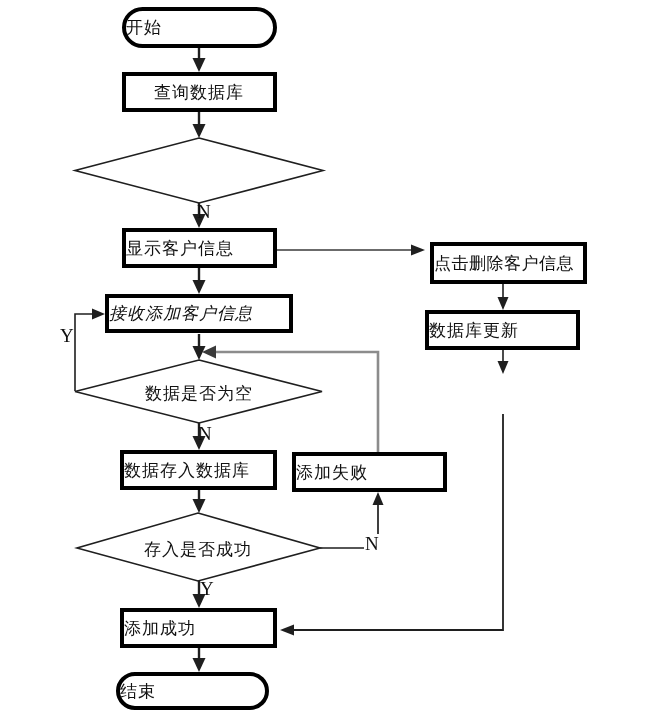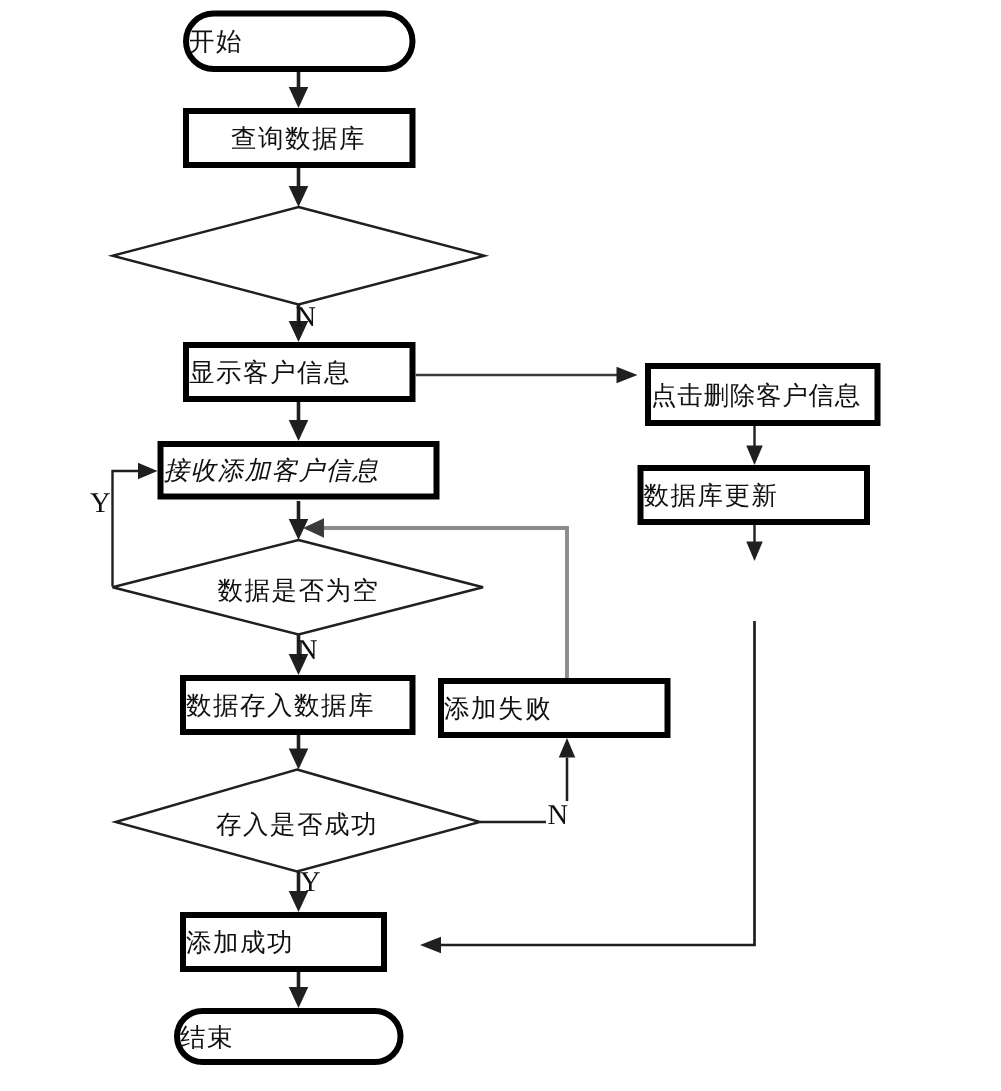--- a/index.html
+++ b/index.html
@@ -140,21 +140,21 @@
 
 
   <div class="node" style="left:120px;top:450px;width:157px;height:40px;">
     <span>数据存入数据库</span>
   </div>
 
   <div class="node" style="left:292px;top:452px;width:155px;height:40px;">
     <span>添加失败</span>
   </div>
 
-  <div class="node" style="left:120px;top:608px;width:138px;height:40px;">
+  <div class="node" style="left:120px;top:608px;width:157px;height:40px;">
     <span>添加成功</span>
   </div>
 
   <div class="node terminator" style="left:116px;top:672px;width:153px;height:38px;font-family:Liberation Serif, serif;">
     <span>结束</span>
   </div>
 
   <div class="dlabel" style="left:89px;top:382px;width:220px;">数据是否为空</div>
   <div class="dlabel" style="left:88px;top:538px;width:220px;">存入是否成功</div>
 

